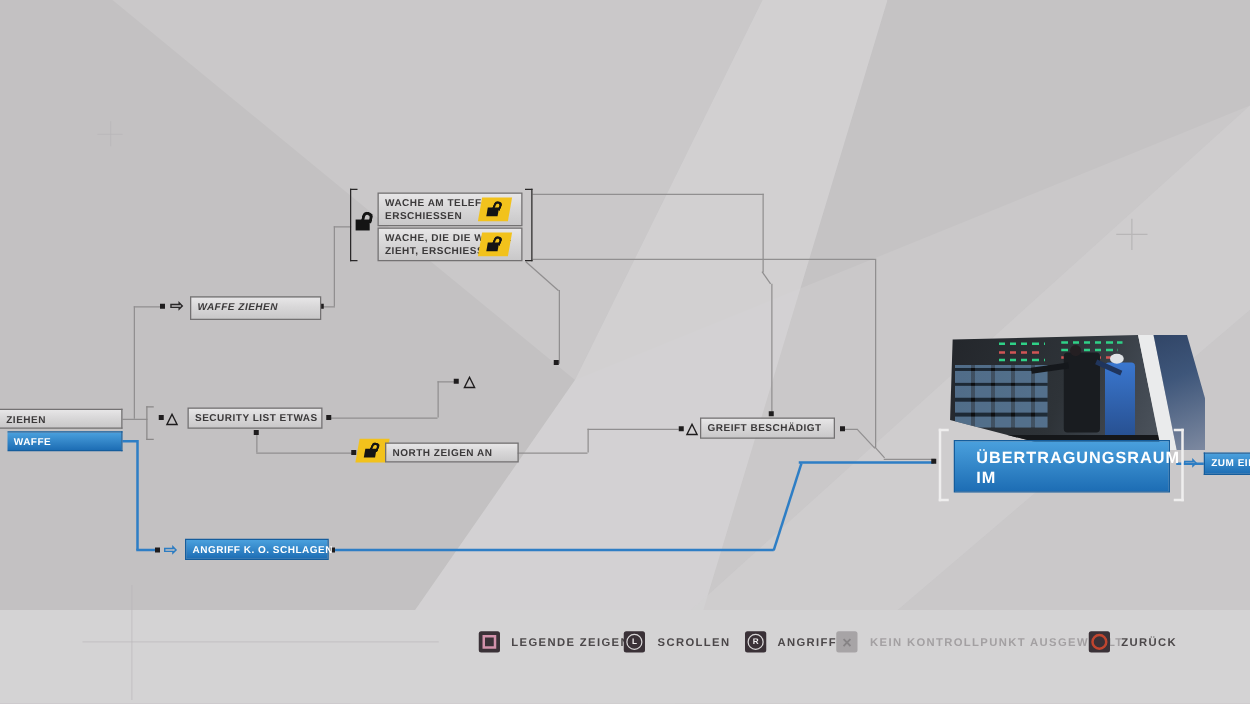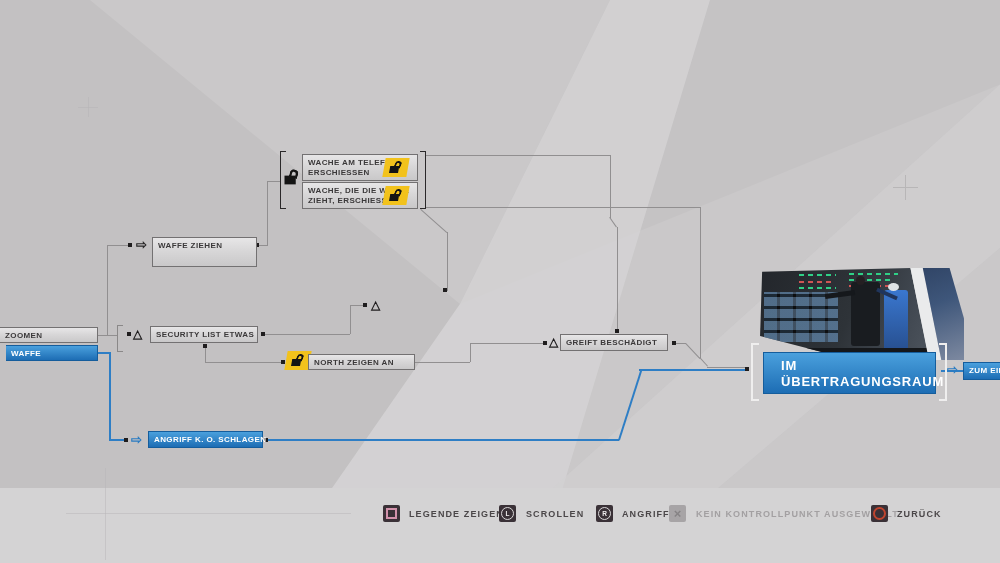--- a/index.html
+++ b/index.html
@@ -143,28 +143,28 @@
 
   <div class="brk l" style="left:280px;top:151px;height:58px;"></div>
   <div class="brk r" style="left:420px;top:151px;height:58px;"></div>
   <div class="lock big" style="position:absolute;left:286px;top:171px;">
     <span class="sh"></span>
       <span class="bd"></span>
   </div>
   <div class="brk thin-l" style="left:117px;top:325px;height:27px;"></div>
 
   <div class="node" style="left:0;top:327px;width:98px;height:16px;border-left:none;">
-    <span>ZOOMEN</span>
+    <span>ZIEHEN</span>
   </div>
   <div class="node blue" style="left:6px;top:345px;width:92px;height:16px;border-left:none;">
     <span>WAFFE</span>
   </div>
 
   <div class="arw" style="left:136px;top:238px;">⇨</div>
-  <div class="node" style="left:152px;top:237px;width:105px;height:30px;">
+  <div class="node" style="left:152px;top:237px;width:105px;height:19px;font-style:italic;">
     <span>WAFFE ZIEHEN</span>
   </div>
 
   <div class="node" style="left:302px;top:154px;width:116px;height:27px;">
     <span>WACHE AM TELEFON</span>
     <span>ERSCHIESSEN</span>
   </div>
   <div class="chip" style="left:384px;top:158px;">
     <span class="lock">
         <span class="sh"></span>
@@ -228,22 +228,22 @@
         </div>
       <div class="desk"></div>
     </div>
     <div class="band"></div>
     <div class="slv"></div>
   </div>
 
   <div class="wbrk l" style="left:751px;top:343px;"></div>
   <div class="wbrk r" style="left:939px;top:343px;"></div>
   <div class="node blue big" style="left:763px;top:352px;width:173px;height:42px;">
+    <span>ÜBERTRAGUNGSRAUM</span>
     <span>IM</span>
-    <span>ÜBERTRAGUNGSRAUM</span>
   </div>
 
   <div class="arw blue" style="left:947px;top:363px;">⇨</div>
   <div class="node blue" style="left:963px;top:362px;width:40px;height:18px;border-right:none;overflow:hidden;">
     <span>ZUM EINTRE</span>
   </div>
 
   <div class="ficon" style="left:383px;top:505px;">
       <span class="sq"></span>
     </div>

